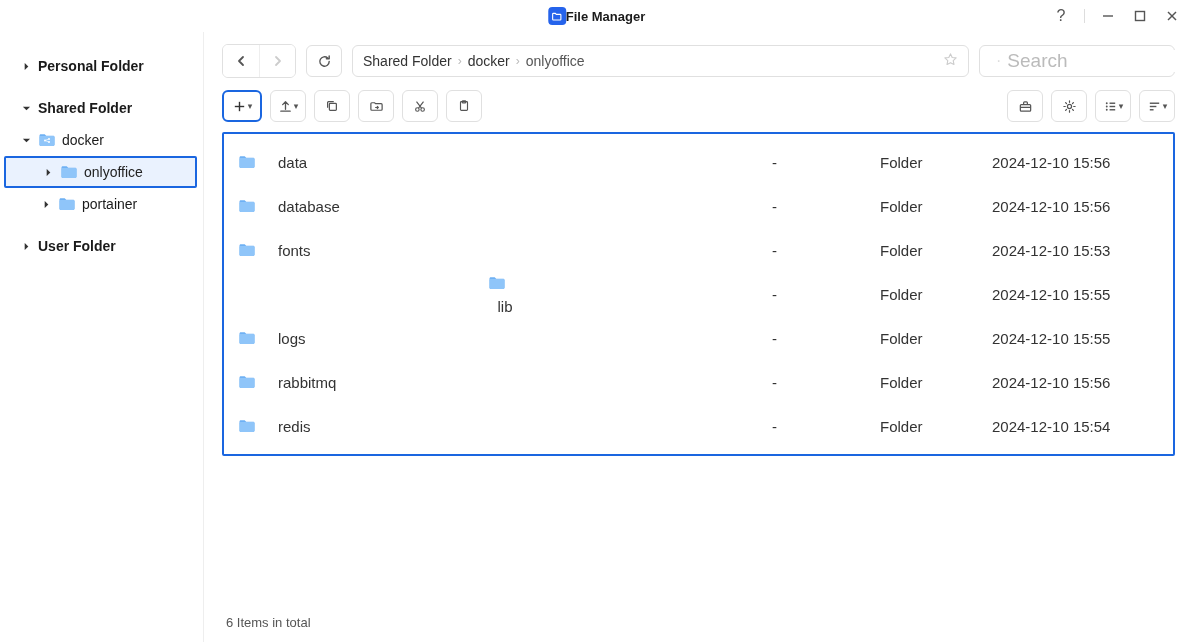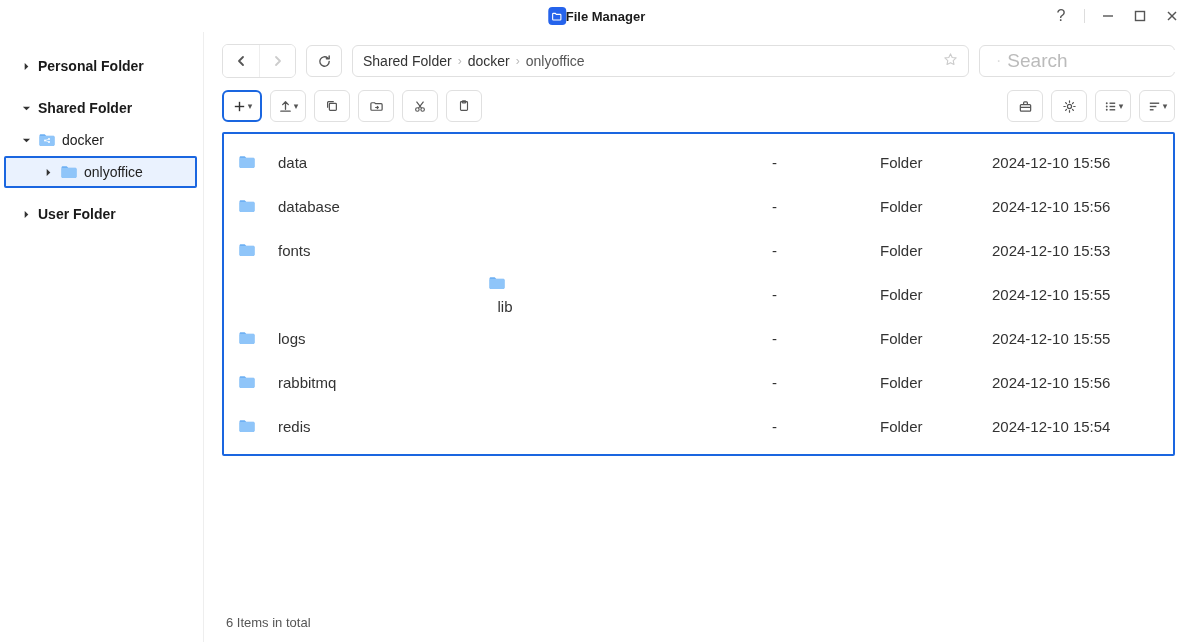--- a/index.html
+++ b/index.html
@@ -326,20 +326,34 @@
           </svg>
         </span>
         <span class="tree-folder-icon">
           <svg width="18" height="16" viewBox="0 0 18 16">
             <path d="M1.5 3.5c0-.7.5-1.3 1.2-1.3h4l1.5 1.6h7c.7 0 1.3.6 1.3 1.3v7.5c0 .7-.6 1.3-1.3 1.3H2.7c-.7 0-1.2-.6-1.2-1.3V3.5z" fill="#6fb1f4"></path>
             <path d="M1.5 5.2c0-.7.5-1.3 1.2-1.3h12.5c.7 0 1.3.6 1.3 1.3v7.4c0 .7-.6 1.3-1.3 1.3H2.7c-.7 0-1.2-.6-1.2-1.3V5.2z" fill="#8fc5f9"></path>
           </svg>
         </span>
         <span>onlyoffice</span>
       </div>
+      <div class="tree-item level-2">
+        <span class="tree-caret">
+          <svg width="9" height="9" viewBox="0 0 10 10">
+            <path d="M3 1l4 4-4 4" fill="currentColor"></path>
+          </svg>
+        </span>
+        <span class="tree-folder-icon">
+          <svg width="18" height="16" viewBox="0 0 18 16">
+            <path d="M1.5 3.5c0-.7.5-1.3 1.2-1.3h4l1.5 1.6h7c.7 0 1.3.6 1.3 1.3v7.5c0 .7-.6 1.3-1.3 1.3H2.7c-.7 0-1.2-.6-1.2-1.3V3.5z" fill="#6fb1f4"></path>
+            <path d="M1.5 5.2c0-.7.5-1.3 1.2-1.3h12.5c.7 0 1.3.6 1.3 1.3v7.4c0 .7-.6 1.3-1.3 1.3H2.7c-.7 0-1.2-.6-1.2-1.3V5.2z" fill="#8fc5f9"></path>
+          </svg>
+        </span>
+        <span>portainer</span>
+      </div>
       <div class="section-gap"></div>
       <div class="tree-item level-0">
         <span class="tree-caret">
           <svg width="9" height="9" viewBox="0 0 10 10">
             <path d="M3 1l4 4-4 4" fill="currentColor"></path>
           </svg>
         </span>
         <span>User Folder</span>
       </div>
     </div>

